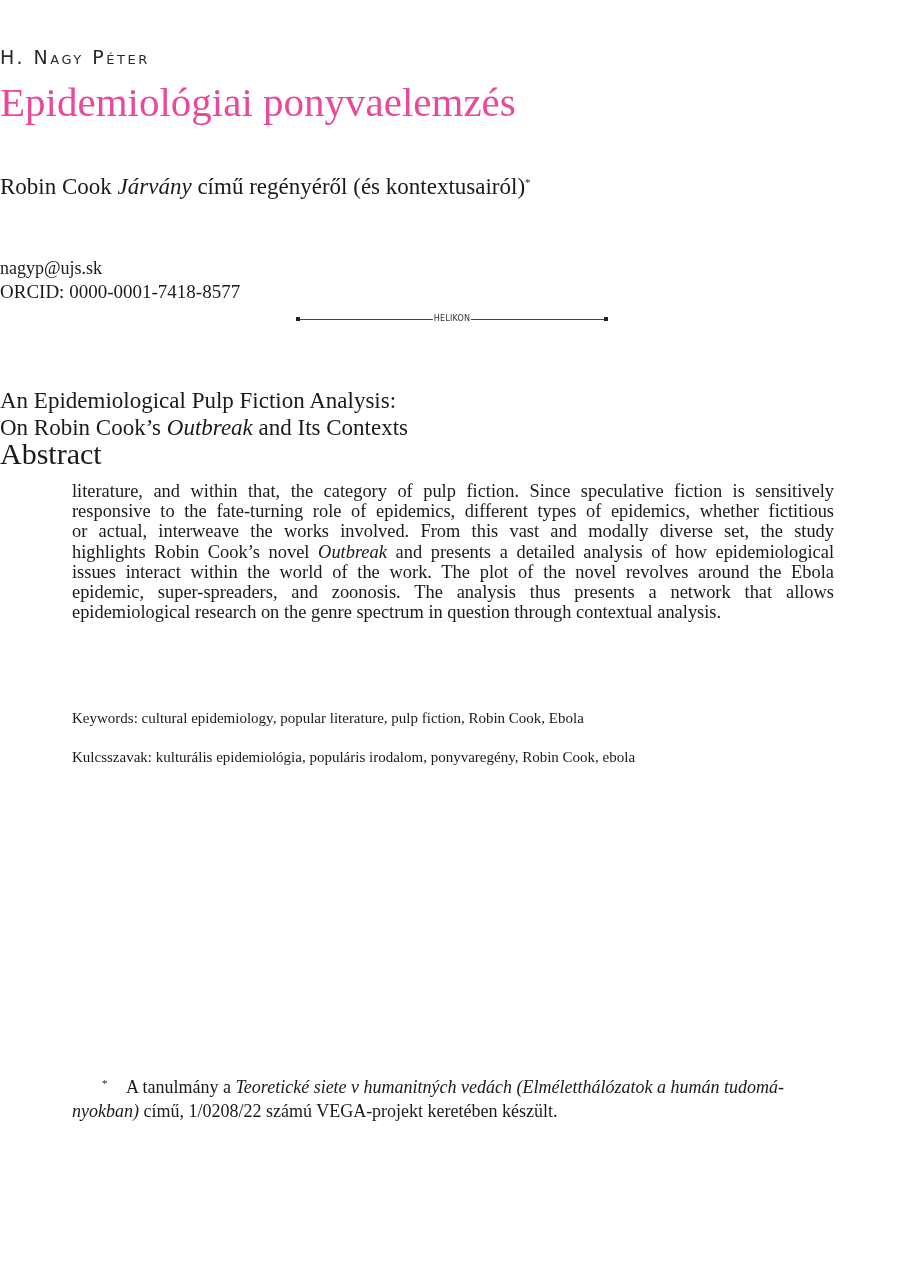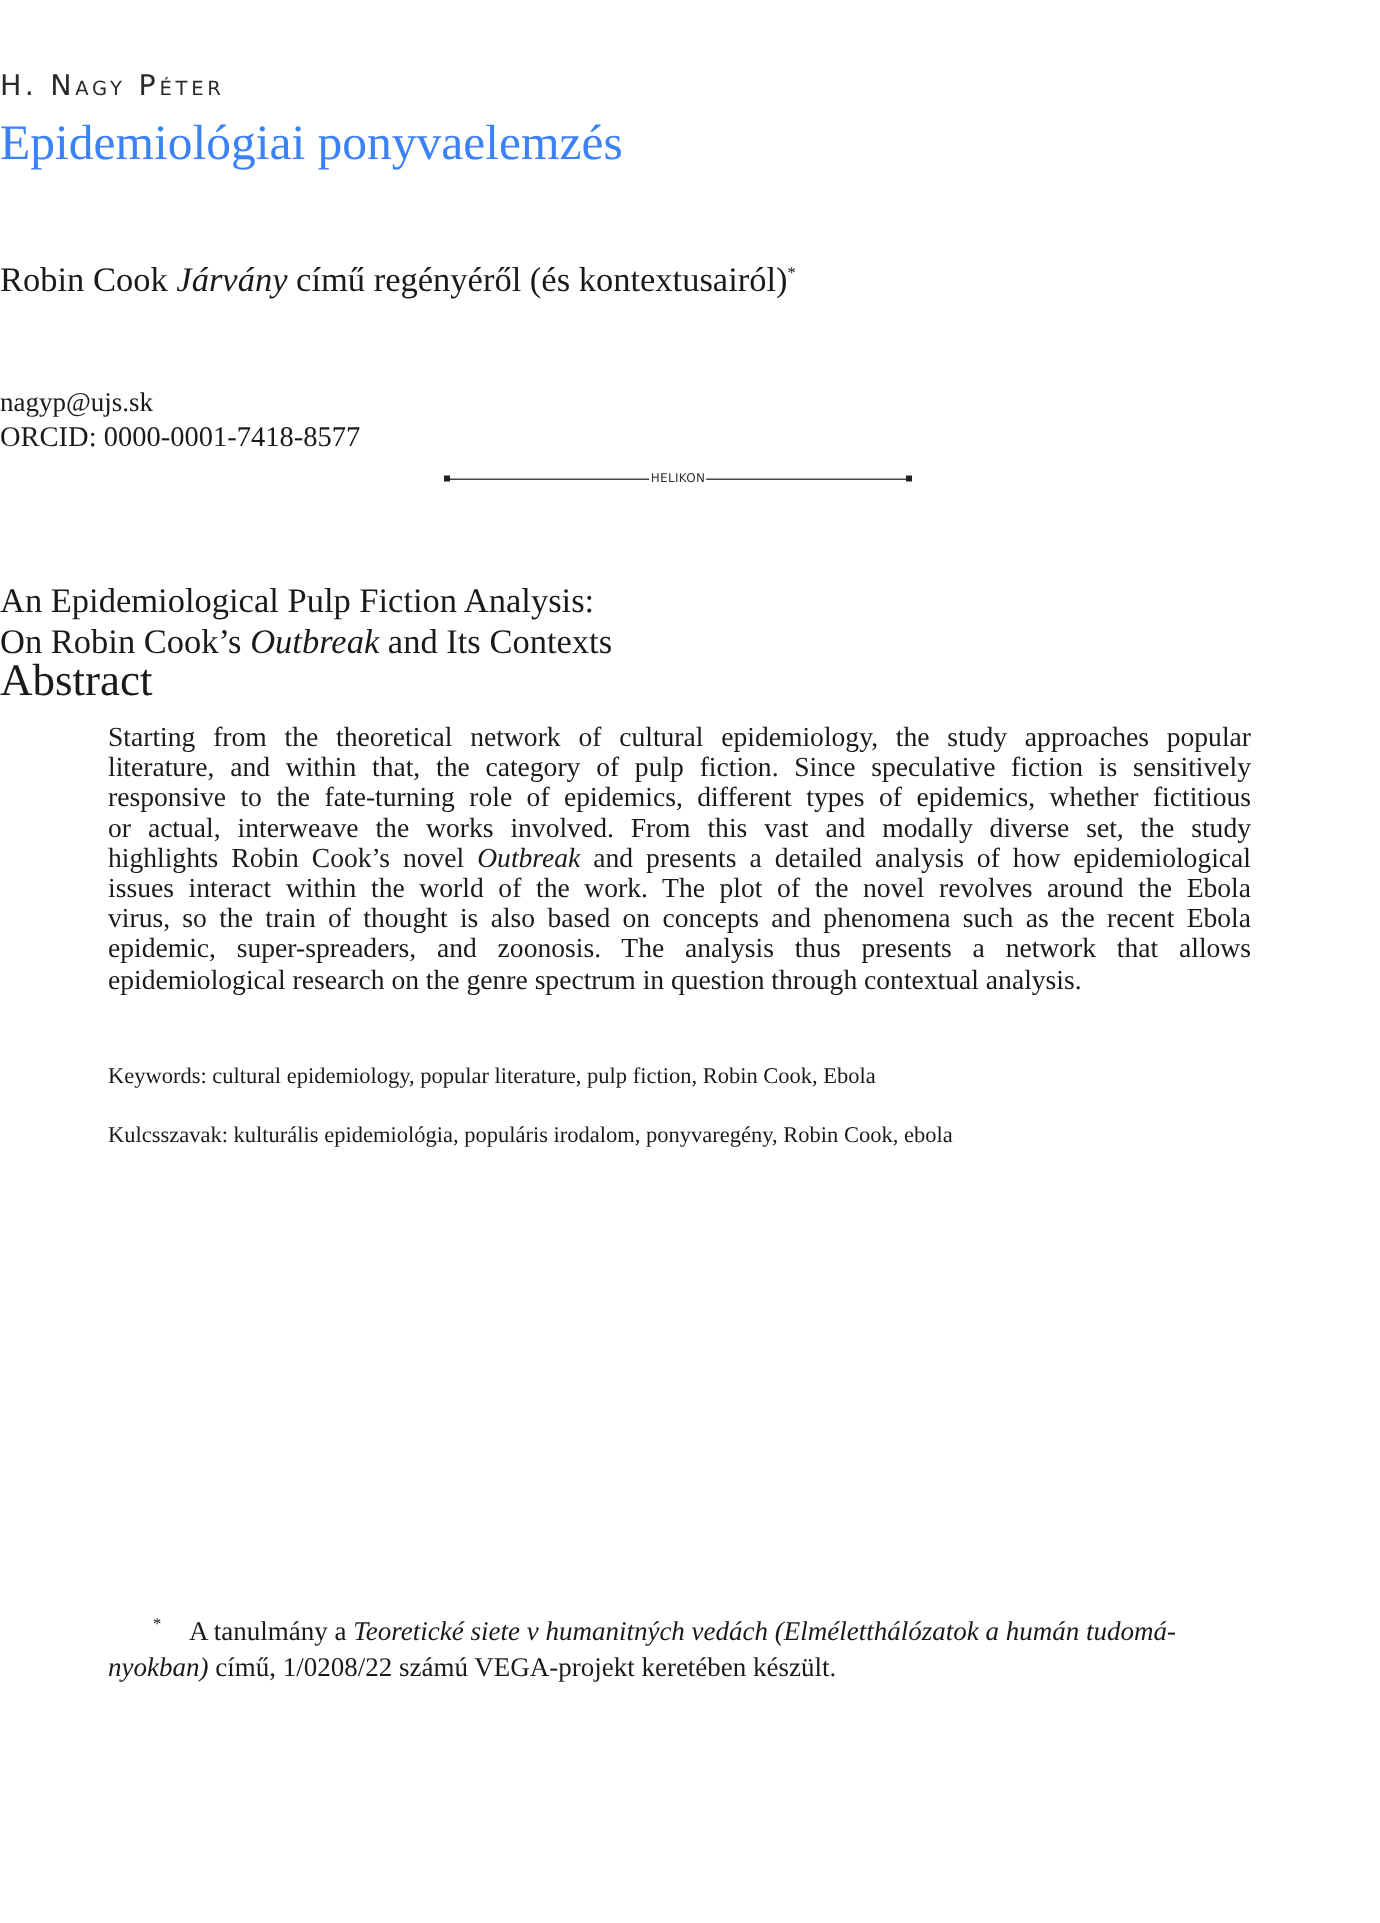--- a/index.html
+++ b/index.html
@@ -6,21 +6,21 @@
     body {
       width: 920px; height: 1282px; position: relative; overflow: hidden;
       font-family: "Liberation Serif", "DejaVu Serif", serif; color: #1a1a1a;
     }
     .abs { position: absolute; }
     .center { left: 0; width: 920px; text-align: left; }
     .author {
       top: 46px; font-family: "DejaVu Sans", "Liberation Sans", sans-serif;
       font-size: 19px; letter-spacing: 2.5px; color: #2a2a2a; font-variant: small-caps;
     }
-    .title { top: 78px; font-size: 33px; color: #3b82f6; }
+    .title { top: 78px; font-size: 41px; color: #ec4899; }
     .subtitle { top: 174px; font-size: 23px; }
     .subtitle sup { font-size: 11px; vertical-align: top; position: relative; top: 2px; }
     .email { top: 258px; font-size: 18px; }
     .orcid { top: 281px; font-size: 19px; }
     .divider { top: 313px; left: 296px; width: 312px; height: 12px; text-align: right; }
     .divider .line { position: absolute; top: 6px; left: 0; width: 312px; height: 1px; background: #444; }
     .divider .dot-l, .divider .dot-r { position: absolute; top: 4px; width: 4px; height: 4px; background: #222; }
     .divider .dot-l { left: 0; } .divider .dot-r { right: 0; }
     .divider .brand {
       position: absolute; top: 1px; left: 50%; transform: translateX(-50%);
@@ -65,27 +65,25 @@
 </div>
 
 <div class="abs center en-title">
   <div>An Epidemiological Pulp Fiction Analysis:</div>
   <div><span>On Robin Cook’s </span><i>Outbreak</i><span> and Its Contexts</span></div>
 </div>
 
 <div class="abs center abstract-h">Abstract</div>
 
 <div class="abs abstract">
-  <span class="ln">Starting from the theoretical network of cultural epidemiology, the study approaches popular</span>
   <span class="ln">literature, and within that, the category of pulp fiction. Since speculative fiction is sensitively</span>
   <span class="ln">responsive to the fate-turning role of epidemics, different types of epidemics, whether fictitious</span>
   <span class="ln">or actual, interweave the works involved. From this vast and modally diverse set, the study</span>
   <span class="ln"><span>highlights Robin Cook’s novel </span><i>Outbreak</i><span> and presents a detailed analysis of how epidemiological</span></span>
   <span class="ln">issues interact within the world of the work. The plot of the novel revolves around the Ebola</span>
-  <span class="ln">virus, so the train of thought is also based on concepts and phenomena such as the recent Ebola</span>
   <span class="ln">epidemic, super-spreaders, and zoonosis. The analysis thus presents a network that allows</span>
   <span class="ln last">epidemiological research on the genre spectrum in question through contextual analysis.</span>
 </div>
 
 <div class="abs kw kw1">Keywords: cultural epidemiology, popular literature, pulp fiction, Robin Cook, Ebola</div>
 <div class="abs kw kw2">Kulcsszavak: kulturális epidemiológia, populáris irodalom, ponyvaregény, Robin Cook, ebola</div>
 
 <div class="abs footnote">
   <span class="mark">*</span>
   <span class="ln1"><span>A tanulmány a </span><i>Teoretické siete v humanitných vedách (Elméletthálózatok a humán tudomá-</i></span>

